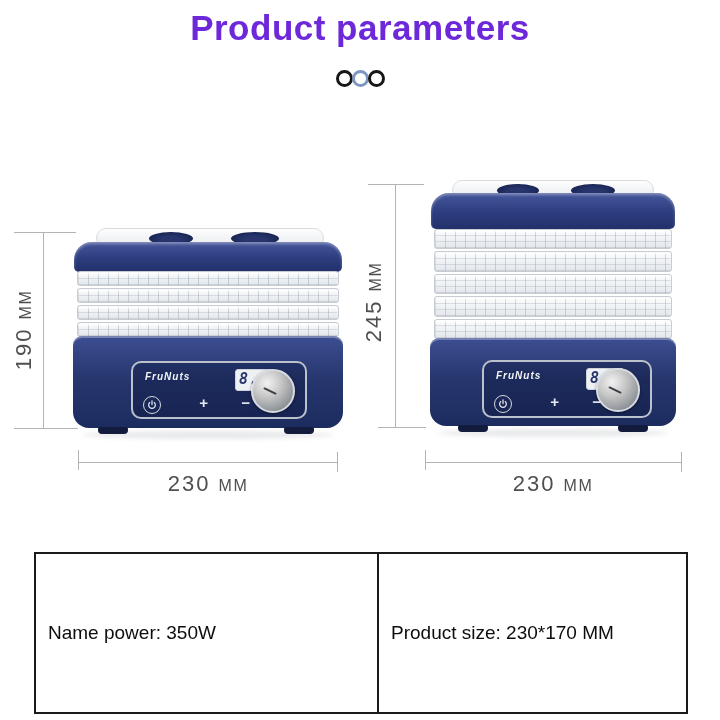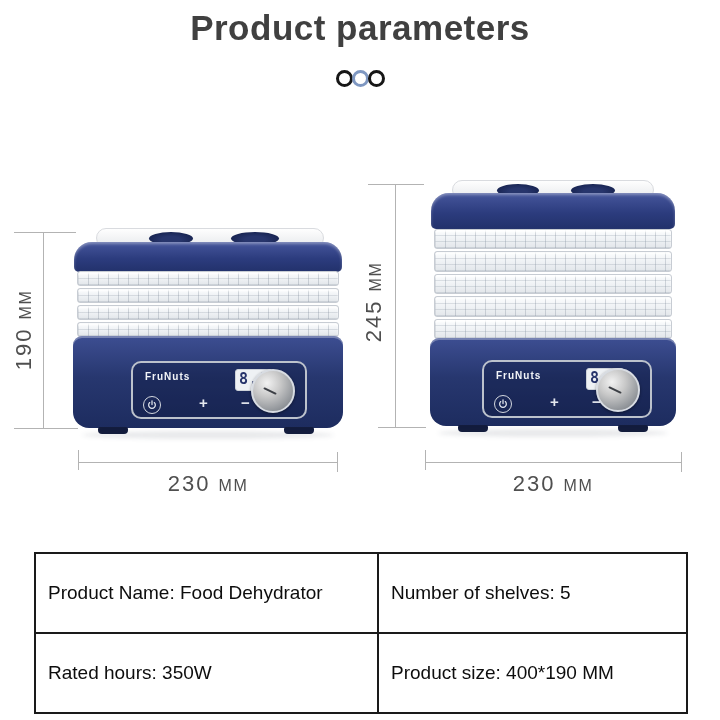--- a/index.html
+++ b/index.html
@@ -2,21 +2,21 @@
 <html><head>
 <meta charset="utf-8">
 <style>
   * { margin:0; padding:0; box-sizing:border-box; }
   html,body { width:720px; height:720px; background:#fff; overflow:hidden; }
   body { font-family:"Liberation Sans","DejaVu Sans",sans-serif; position:relative; }
   .page { position:absolute; left:0; top:0; width:720px; height:720px; background:#fff; }
 
   
   .title { position:absolute; left:0; top:8px; width:720px; text-align:center;
-           font-size:35px; font-weight:bold; color:#404040; letter-spacing:.5px; }
+           font-size:35px; font-weight:bold; color:#6d28d9; letter-spacing:.5px; }
   .dots { position:absolute; left:0; top:70px; width:720px; display:flex;
           justify-content:center; align-items:center; }
   .dot { width:17px; height:17px; border-radius:50%; background:transparent; }
   .dot + .dot { margin-left:-1px; }
   .dot-dark { border:3px solid #161616; }
   .dot-blue { border:3px solid #7e97c1; }
 
   
   .dim-line { position:absolute; background:#b3b3b3; }
   .dim-label { position:absolute; color:#4f4f4f; letter-spacing:2px;
@@ -35,21 +35,21 @@
          box-shadow:inset 0 2px 3px rgba(255,255,255,.35); }
   .trays { position:absolute; display:flex; flex-direction:column; }
   .tray { flex:1; margin:1px 0; border:1px solid #c7ccd3; border-radius:3px;
           background:
             repeating-linear-gradient(90deg, rgba(120,132,148,.30) 0 1px, transparent 1px 10px),
             repeating-linear-gradient(0deg, rgba(120,132,148,.22) 0 1px, transparent 1px 6px),
             linear-gradient(180deg,#fcfdfe 0%,#eef1f4 55%,#e2e6ea 100%);
           box-shadow:inset 0 2px 2px rgba(255,255,255,.9); }
   .base { position:absolute; border-radius:9px 9px 16px 16px;
           background:linear-gradient(180deg,#3d4e92 0%,#27376f 45%,#1d2c5f 100%);
-          box-shadow:inset 0 2px 0 rgba(255,255,255,.30); }
+          box-shadow:inset 0 2px 0 rgba(255,255,255,.30);font-style:italic; }
   .panel { position:absolute; border:2px solid #bcc2cc; border-radius:10px;
            background:rgba(10,20,52,.32); }
   .brand { position:absolute; left:12px; top:8px; color:#f2f4f8; font-weight:bold;
            font-size:10px; letter-spacing:1px; }
   .display { position:absolute; left:62px; top:6px; width:38px; height:22px;
              background:#eef1f4; border:1px solid #cdd2d9; border-radius:3px;
              display:flex; align-items:flex-start; justify-content:center;margin-left:40px; }
   .display span { font-family:"DejaVu Sans Mono",monospace; font-weight:bold;
                   font-size:15px; color:#27346b; letter-spacing:1px; }
   .knob { position:absolute; right:10px; top:6px; width:44px; height:44px; border-radius:50%;
@@ -174,24 +174,20 @@
   <div class="dim-line" style="left:425px; top:462px; width:257px; height:1px;"></div>
   <div class="dim-line" style="left:681px; top:452px; width:1px; height:20px;"></div>
   <div class="dim-label" style="left:453px; top:471px; width:200px;"><span>230</span>&nbsp;<span class="unit">MM</span></div>
 
   <table class="spec">
     <colgroup>
         <col class="c1">
         <col class="c2">
       </colgroup>
     <tbody>
-        <tr>
-      <td>Product Name: Food Dehydrator</td>
-      <td>Number of shelves: 5</td>
-    </tr>
     <tr>
-      <td>Rated hours: 350W</td>
-      <td>Product size: 400*190 MM</td>
+      <td>Name power: 350W</td>
+      <td>Product size: 230*170 MM</td>
     </tr>
   </tbody>
     </table>
 
 </div>
 
 </body></html>

